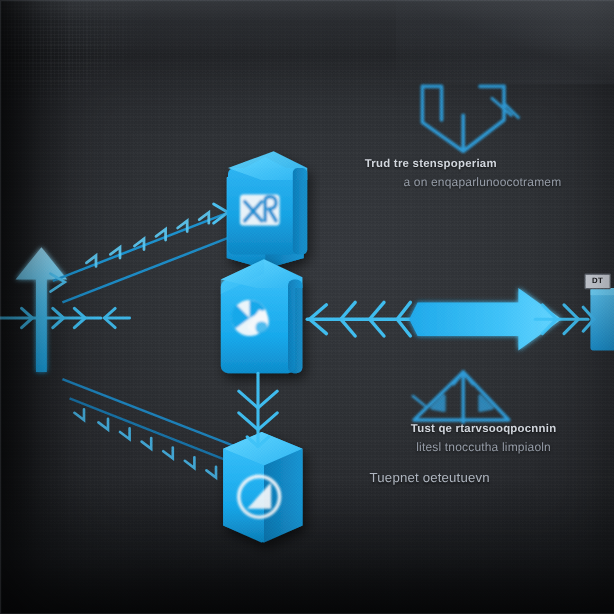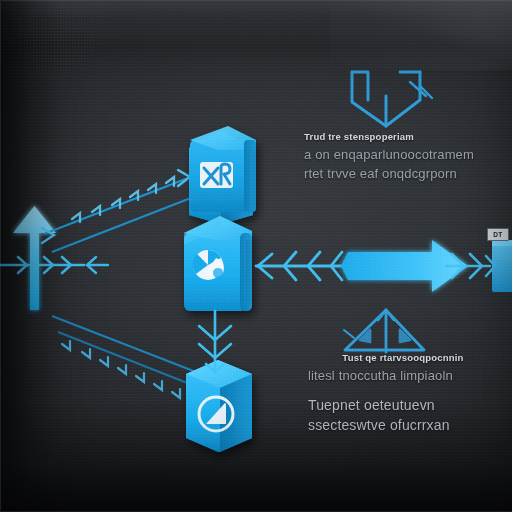--- a/index.html
+++ b/index.html
@@ -75,29 +75,30 @@
   .tb-title {
     font-size: 9.5px;
     font-weight: bold;
     color: #d2d7de;
     letter-spacing: .2px;
     margin: 0 0 5px 0;
     filter: blur(.45px);
     text-shadow: 0 1px 2px rgba(0,0,0,.7);
   }
   .tb-line {
-    font-size: 13px;
+    font-size: 10px;
     color: #969da8;
     letter-spacing: .15px;
     margin: 0 0 4px 0;
     filter: blur(.55px);
     text-shadow: 0 1px 2px rgba(0,0,0,.6);
+    text-align: center;
   }
   .tb-sub {
-    font-size: 14px;
+    font-size: 11px;
     color: #aeb5bf;
     letter-spacing: .15px;
     margin: 0 0 4px 0;
     filter: blur(.55px);
     text-shadow: 0 1px 2px rgba(0,0,0,.6);
   }
   #block-top    { left: 304px; top: 131px; width: 196px; }
   #block-bottom { left: 308px; top: 352px; width: 190px; text-align: left; }
   #block-bottom .tb-title { text-align: center; }
 
@@ -325,29 +326,27 @@
       <path d="M378 320 L386 310 L394 320"></path>
       <path d="M360 340 L370 330 L370 342 Z" fill="#2f9ad6" opacity="0.8"></path>
       <path d="M400 330 L410 340 L400 342 Z" fill="#2f9ad6" opacity="0.8"></path>
       <path d="M344 330 L354 338" stroke-width="2"></path>
     </g>
   </svg>
 
   <div class="text-block" id="block-top">
     <div class="tb-title">Trud tre stenspoperiam</div>
     <div class="tb-line">a on enqaparlunoocotramem</div>
-    <div class="tb-line">rtet trvve eaf onqdcgrporn</div>
   </div>
 
   <div class="text-block" id="block-bottom">
     <div class="tb-title">Tust qe rtarvsooqpocnnin</div>
     <div class="tb-line">litesl tnoccutha limpiaoln</div>
     <div style="height:10px"></div>
     <div class="tb-sub">Tuepnet oeteutuevn</div>
-    <div class="tb-sub">ssecteswtve ofucrrxan</div>
   </div>
 
   <div class="edge-chip">DT</div>
 
   <div class="noise"></div>
   <div class="bg-vignette"></div>
   <div class="frame-edge"></div>
 </div>
 
 </body></html>

